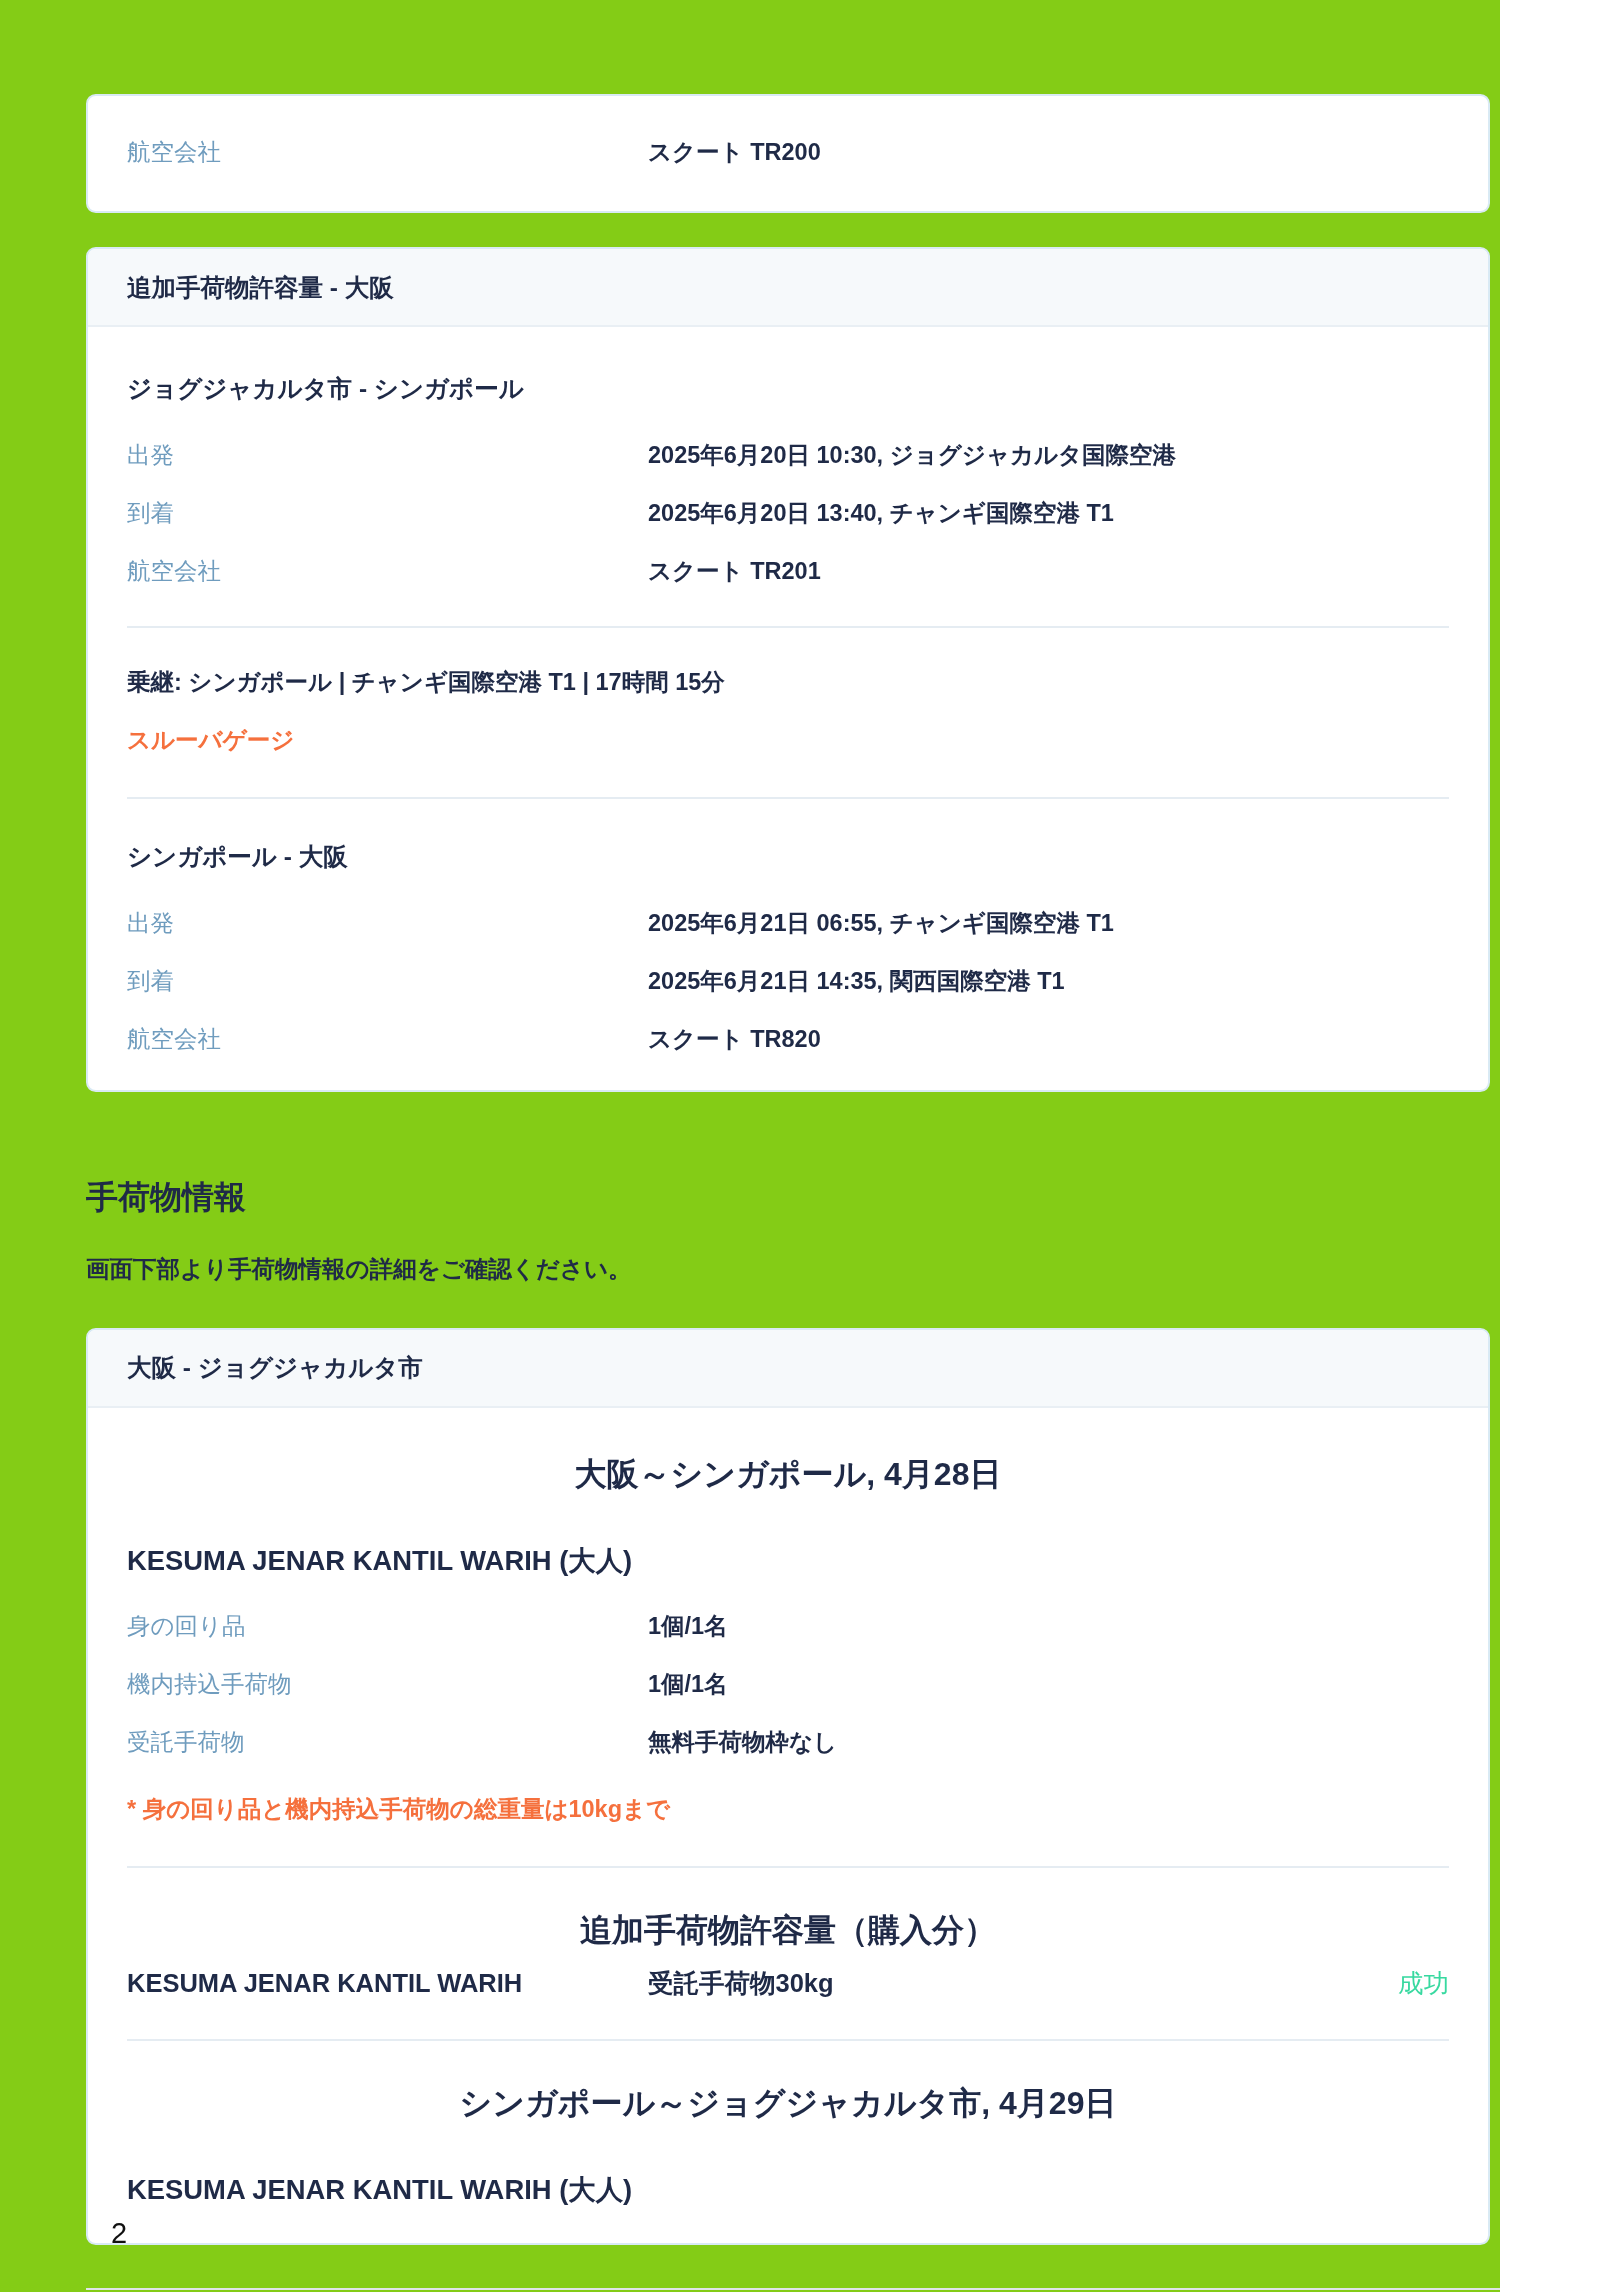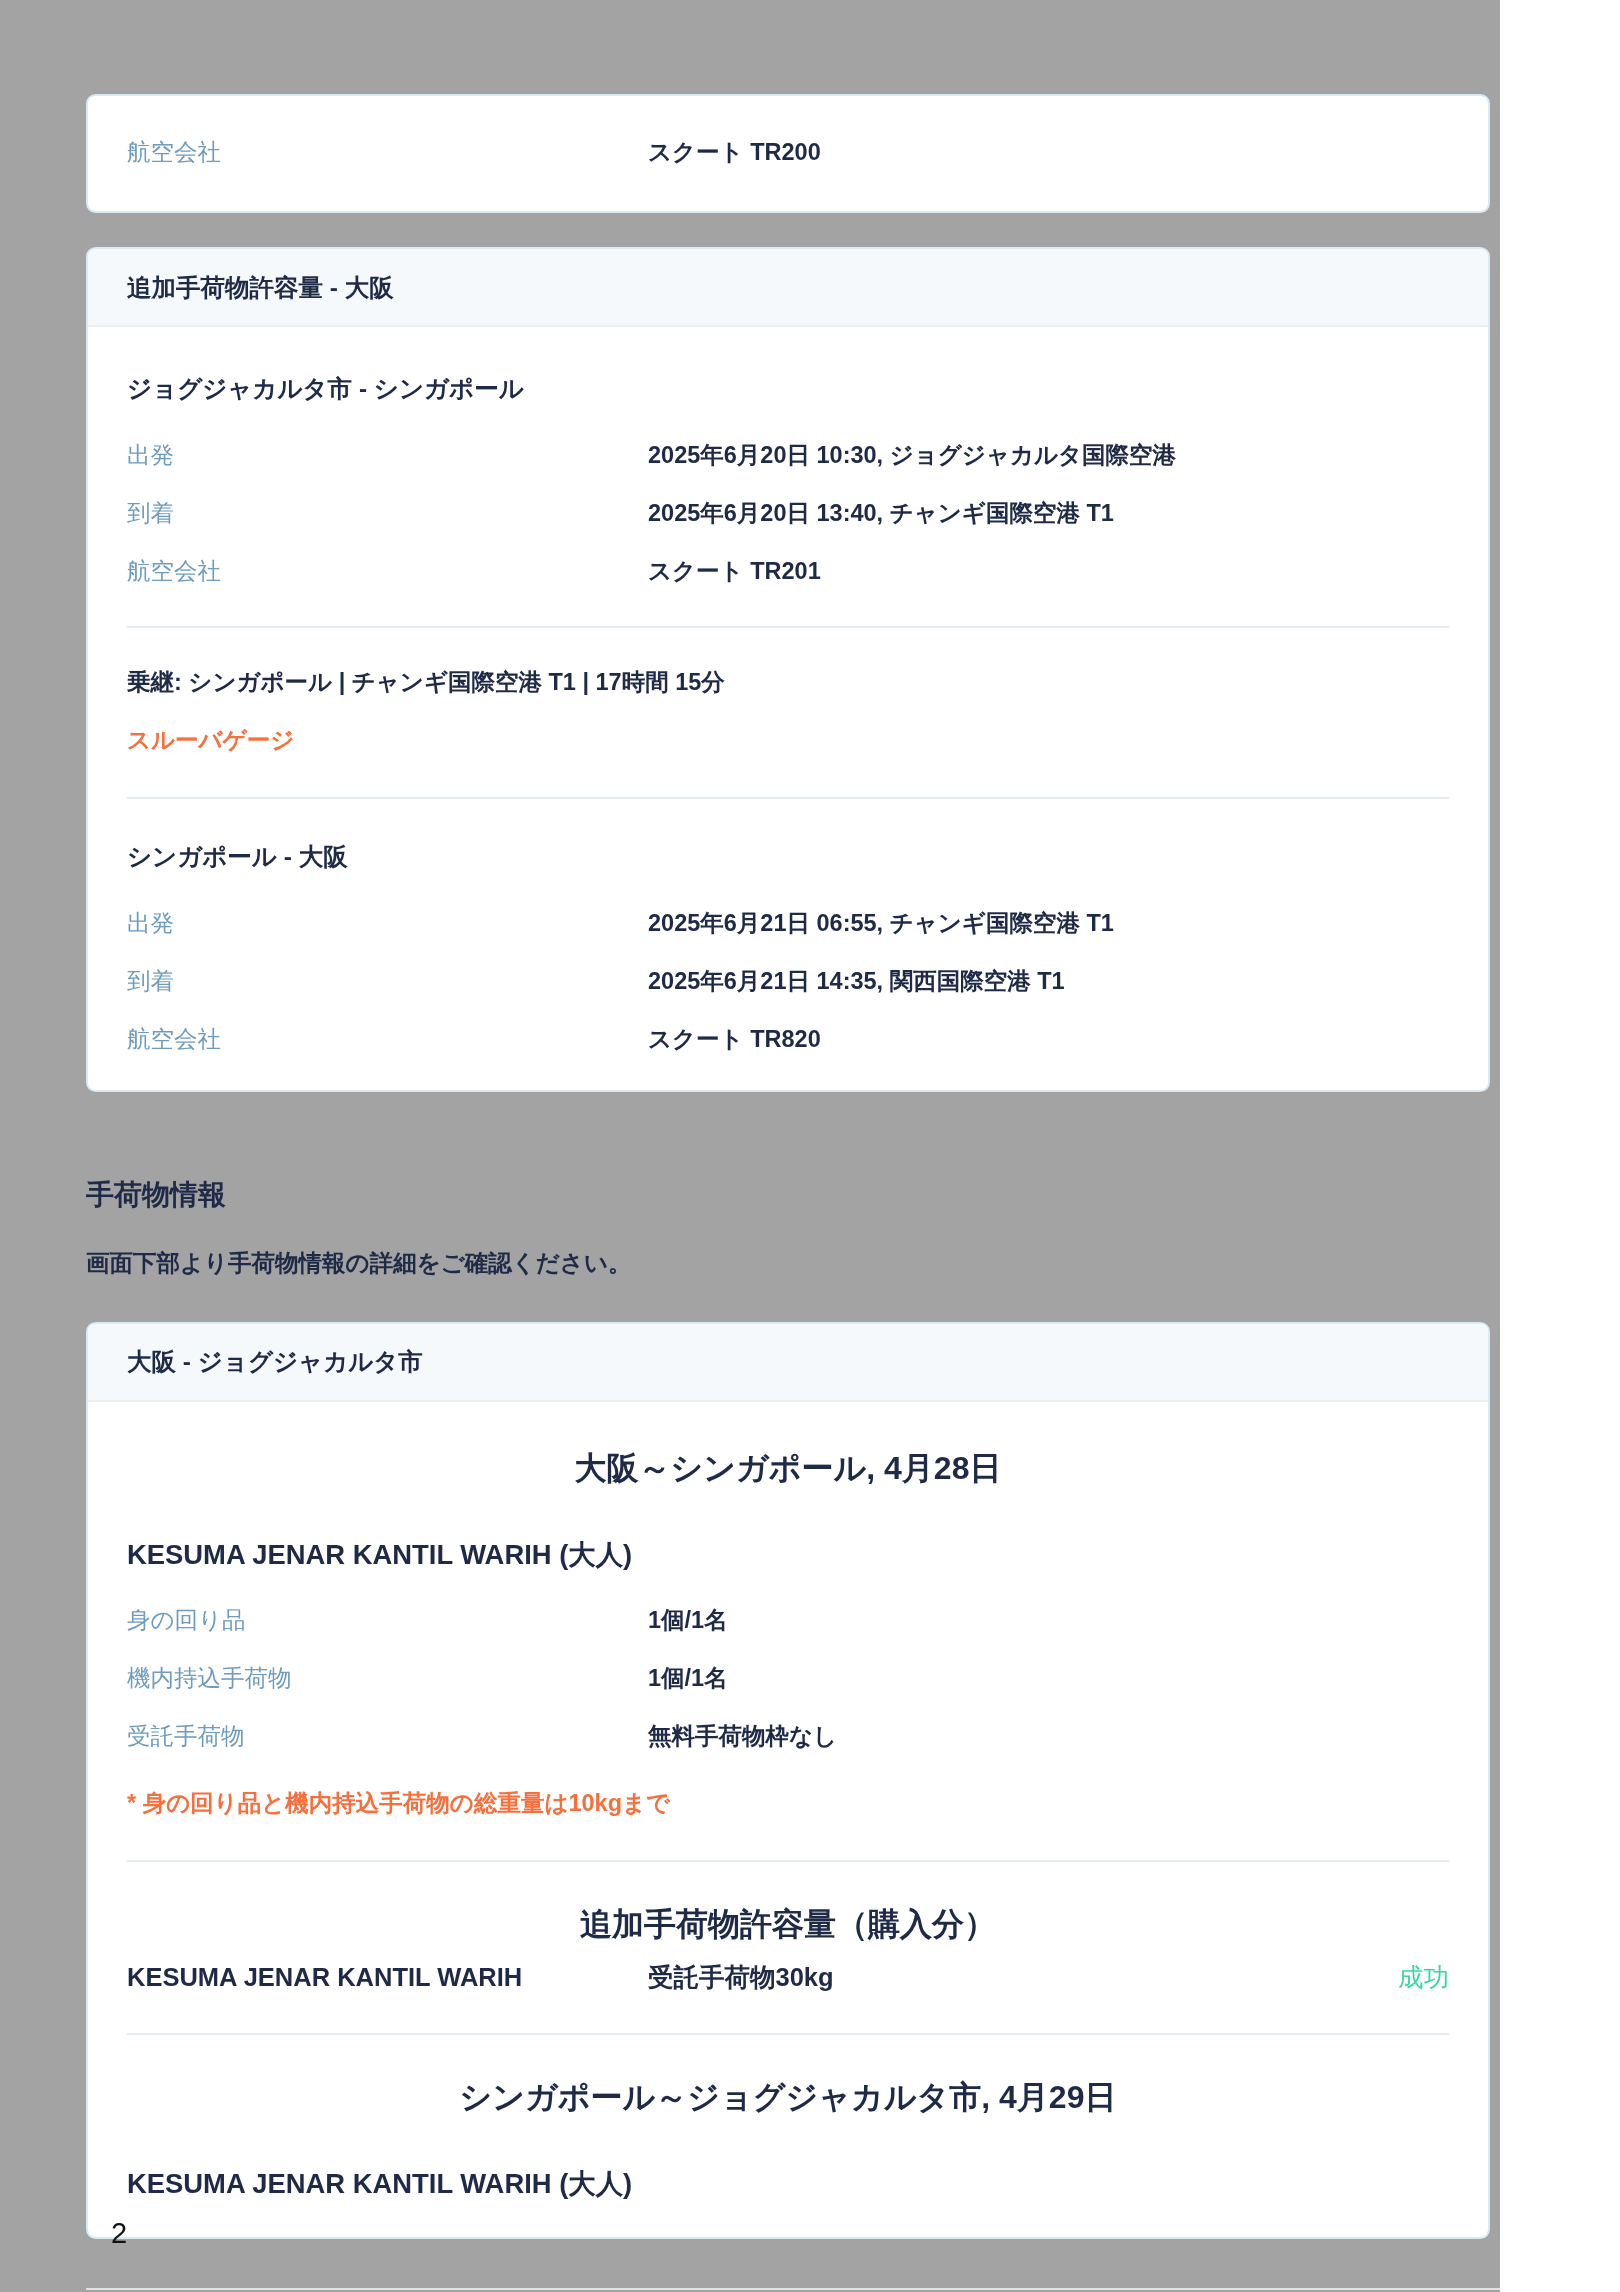--- a/index.html
+++ b/index.html
@@ -15,21 +15,21 @@
   *{box-sizing:border-box;}
   html,body{margin:0;padding:0;background:#ffffff;}
   body{
     font-family:"Liberation Sans","DejaVu Sans",sans-serif;
     color:var(--navy);
   }
   .page{
     position:relative;
     width:1500px;
     height:2293px;
-    background:#a3a3a3;
+    background:#84cc16;
     overflow:hidden;
   }
   .content{
     margin-left:86px;
     width:1404px;
   }
   .card{
     width:1404px;
     border:2px solid var(--card-border);
     border-radius:9.8px;
@@ -95,21 +95,21 @@
     line-height:1.15;
   }
   .transit-note{
     margin-top:27.4px;
     font-size:23.5px;
     font-weight:600;
     color:var(--orange);
   }
   .section-heading{
     margin:84px 0 0;
-    font-size:28px;
+    font-size:32px;
     font-weight:700;
     color:var(--navy);
   }
   .section-desc{
     margin:33px 0 0;
     font-size:23.5px;
     font-weight:600;
     color:var(--navy);
   }
   .passenger{

